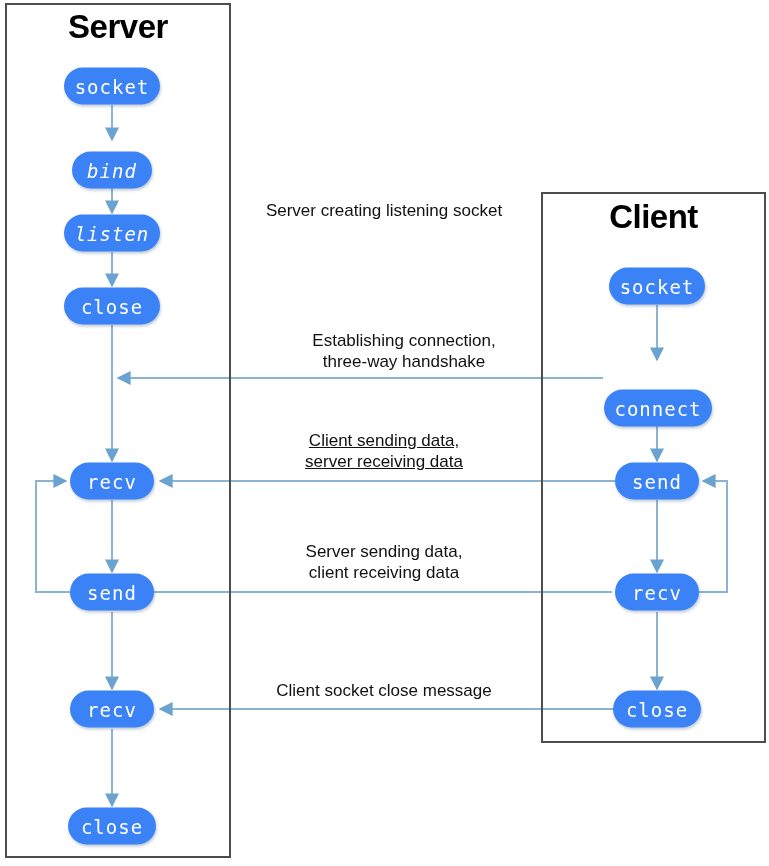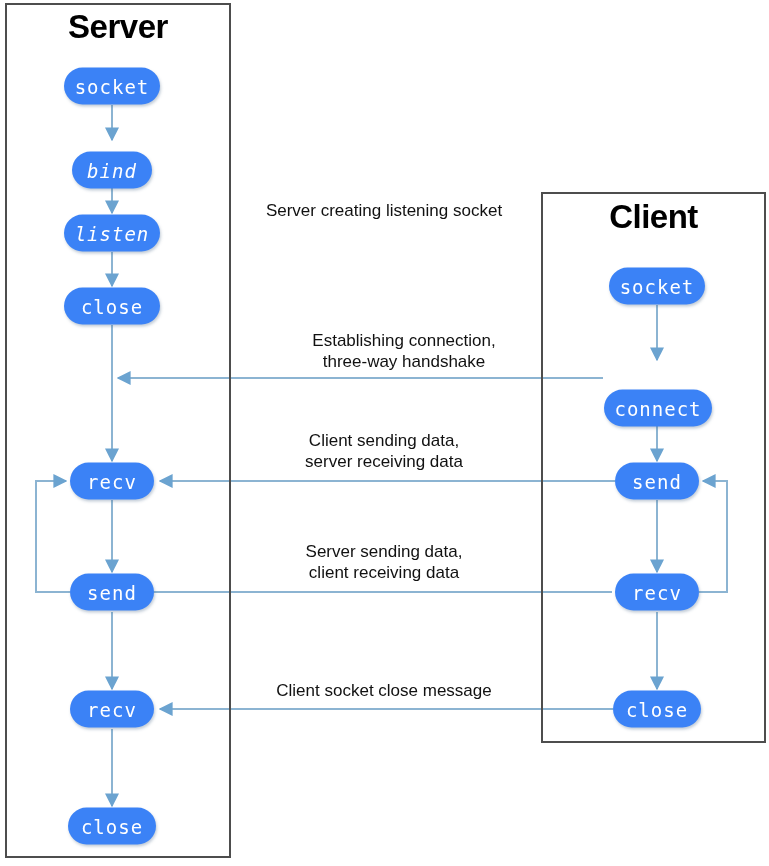--- a/index.html
+++ b/index.html
@@ -87,20 +87,20 @@
       <div class="node" style="left: 658px; top: 380px; width: 108px; margin-top: 28px;">connect</div>
       <div class="node" style="left: 657px; top: 481px; width: 84px;">send</div>
       <div class="node" style="left: 657px; top: 592px; width: 84px;">recv</div>
       <div class="node" style="left: 657px; top: 709px; width: 88px;">close</div>
     </div>
 
   <div id="label-host">
       <div class="edge-label" style="left: 384px; top: 200px;">Server creating listening socket</div>
       <div class="edge-label" style="left: 404px; top: 330px;">Establishing connection,
 three-way handshake</div>
-      <div class="edge-label" style="left: 384px; top: 430px;">Client sending data,
+      <div class="edge-label" style="left: 384px; top: 430px; text-decoration: underline;">Client sending data,
 server receiving data</div>
       <div class="edge-label" style="left: 384px; top: 541px; text-align: center;">Server sending data,
 client receiving data</div>
       <div class="edge-label" style="left: 384px; top: 680px;">Client socket close message</div>
     </div>
 
 </div>
 
 </body></html>

